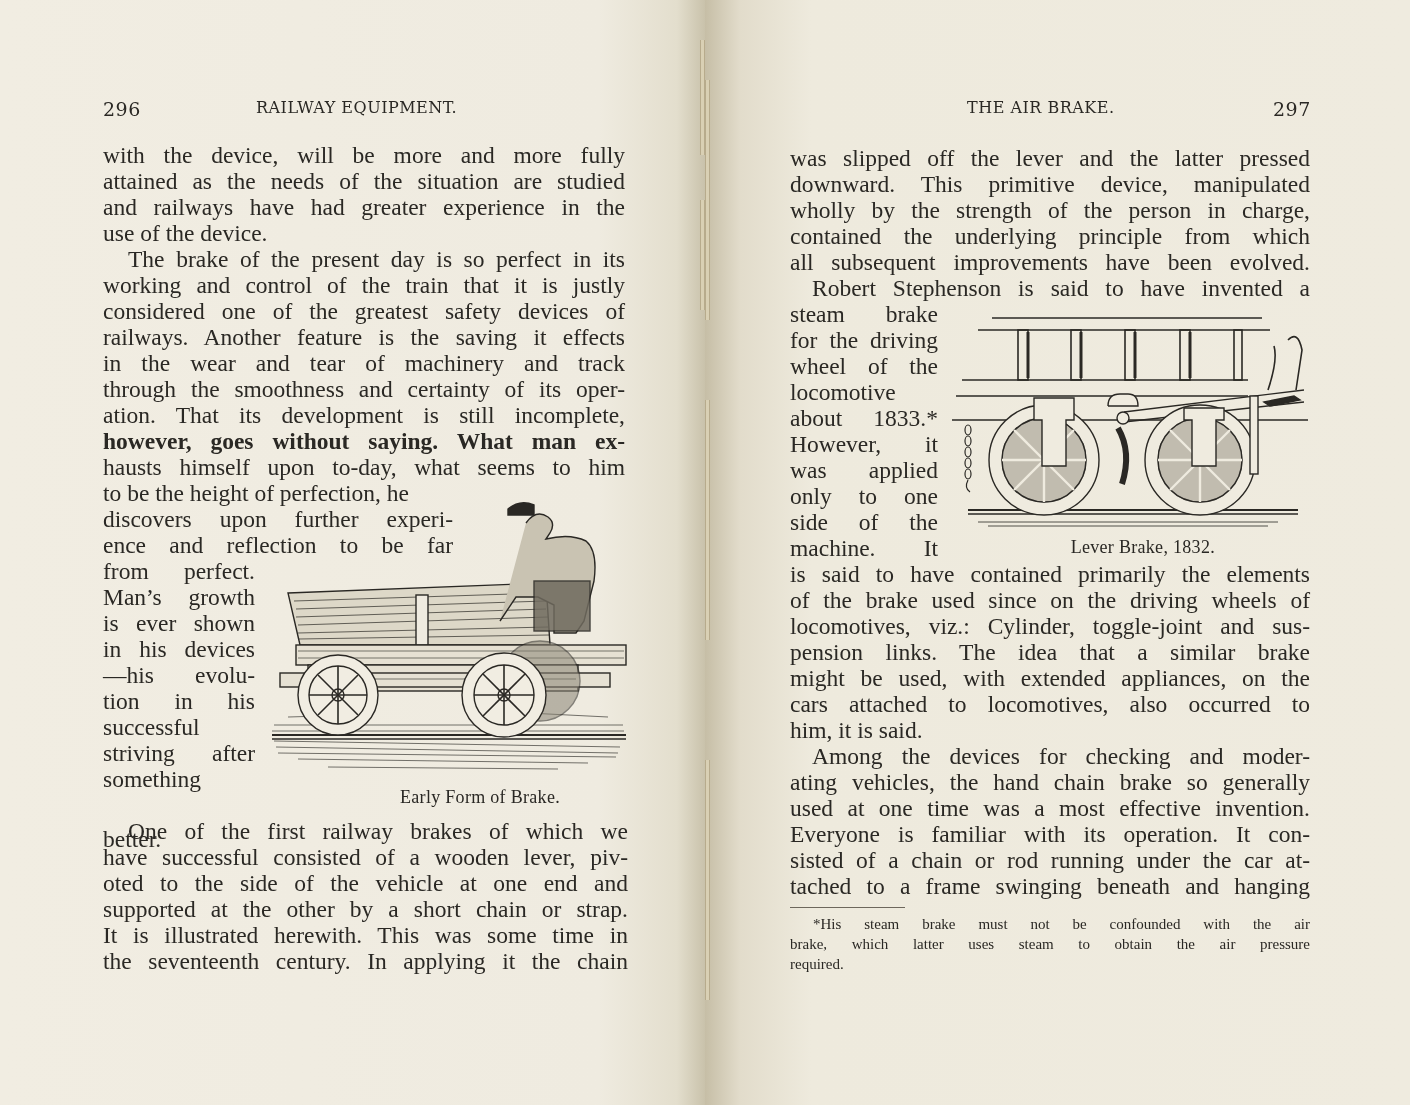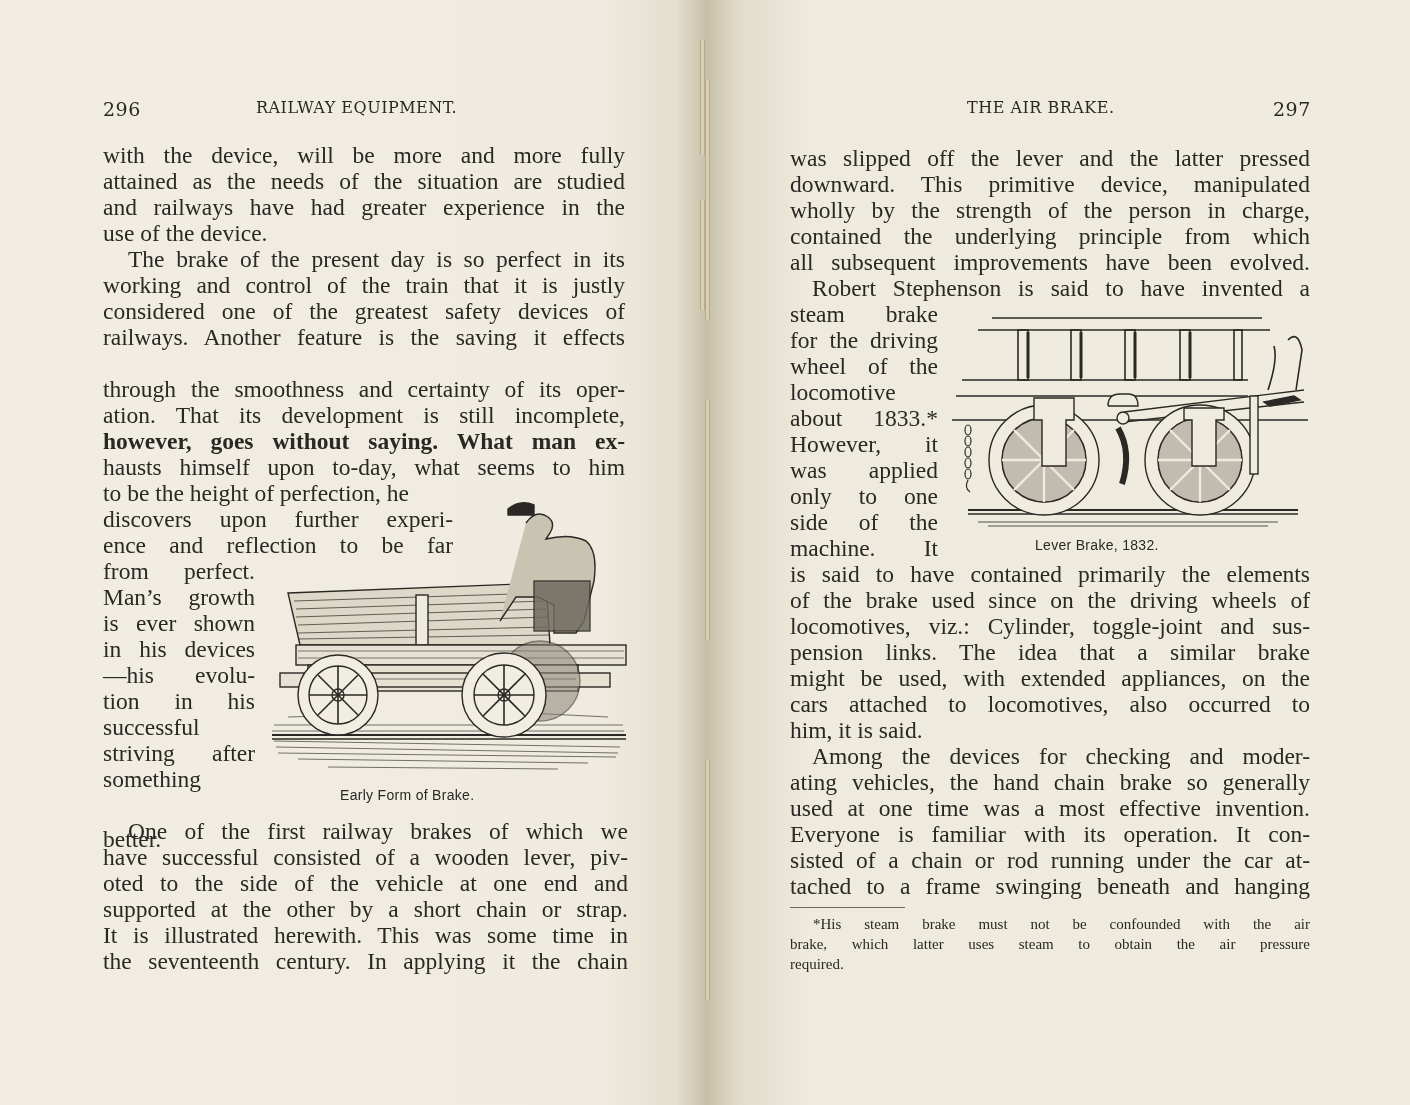--- a/index.html
+++ b/index.html
@@ -30,21 +30,21 @@
   .pnum { font-size: 19px; }
   .text-line {
     position: absolute; font-family: "Liberation Serif", serif;
     font-size: 23.5px; line-height: 26px; white-space: nowrap;
     text-align: justify; text-align-last: justify;
   }
   .fig {
     position: absolute;
   }
   .caption {
-    position: absolute; font-family: Liberation Sans, sans-serif; font-size: 14px; text-align: left;
+    position: absolute; font-family: Liberation Serif, serif; font-size: 18px; text-align: right;
     letter-spacing: 0.3px;
   }
   .footnote-rule { position: absolute; height: 1px; background: #6d675c; }
   .footnote-line {
     position: absolute; font-family: "Liberation Serif", serif;
     font-size: 15px; line-height: 20px; white-space: nowrap;
     text-align: justify; text-align-last: justify;
   }
 </style>
 </head>
@@ -60,20 +60,21 @@
     <div class="running-head title" style="left:256px;">RAILWAY EQUIPMENT.</div>
 
     <div class="text-line" style="left:103px; top:142px; width:522px;">with the device, will be more and more fully</div>
     <div class="text-line" style="left:103px; top:168px; width:522px;">attained as the needs of the situation are studied</div>
     <div class="text-line" style="left:103px; top:194px; width:522px;">and railways have had greater experience in the</div>
     <div class="text-line" style="left:103px; top:220px; width:auto; text-align-last:left;">use of the device.</div>
     <div class="text-line" style="left:128px; top:246px; width:497px;">The brake of the present day is so perfect in its</div>
     <div class="text-line" style="left:103px; top:272px; width:522px;">working and control of the train that it is justly</div>
     <div class="text-line" style="left:103px; top:298px; width:522px;">considered one of the greatest safety devices of</div>
     <div class="text-line" style="left:103px; top:324px; width:522px;">railways. Another feature is the saving it effects</div>
+    <div class="text-line" style="left:103px; top:350px; width:522px;">in the wear and tear of machinery and track</div>
     <div class="text-line" style="left:103px; top:376px; width:522px;">through the smoothness and certainty of its oper-</div>
     <div class="text-line" style="left:103px; top:402px; width:522px;">ation. That its development is still incomplete,</div>
     <div class="text-line" style="left:103px; top:428px; width:522px;font-weight:bold;">however, goes without saying. What man ex-</div>
     <div class="text-line" style="left:103px; top:454px; width:522px;">hausts himself upon to-day, what seems to him</div>
 
     <div class="text-line" style="left:103px; top:480px; width:auto; text-align-last:left;">to be the height of perfection, he</div>
     <div class="text-line" style="left:103px; top:506px; width:350px;">discovers upon further experi-</div>
     <div class="text-line" style="left:103px; top:532px; width:350px;">ence and reflection to be far</div>
 
     <div class="text-line" style="left:103px; top:558px; width:152px;">from perfect.</div>

